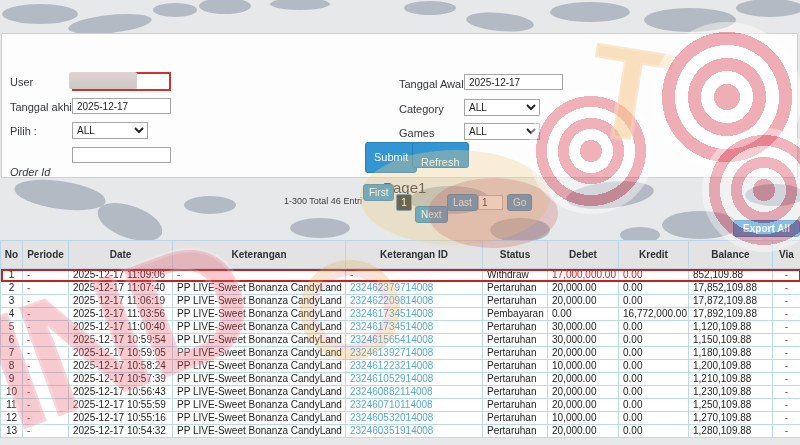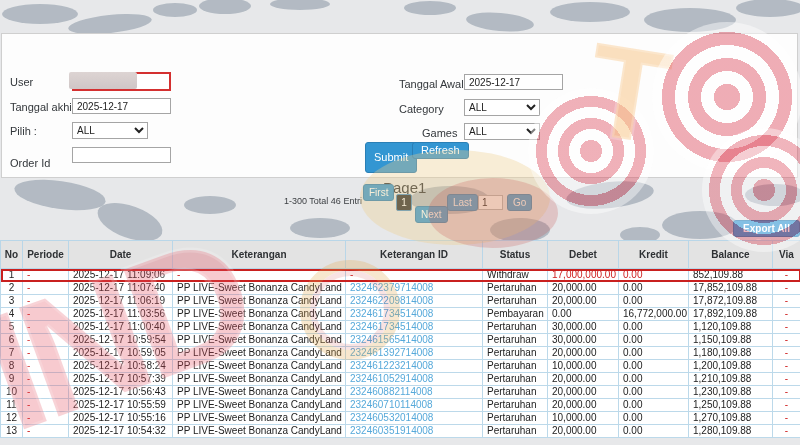--- a/index.html
+++ b/index.html
@@ -147,38 +147,38 @@
     </div>
 
     <span class="f-label" style="left:8px; top:67px;">Tanggal akhir</span>
     <input class="f-input" style="left: 70px; top: 64px; width: 99px;" value="2025-12-17">
 
     <span class="f-label" style="left:8px; top:91px;">Pilih :</span>
     <select class="f-select" style="left:70px; top:88px; width:76px;">
       <option>ALL</option>
     </select>
 
-    <span class="f-label" style="left:8px; top:123px;">Order Id</span>
+    <span class="f-label" style="left:8px; top:132px;font-style:italic;">Order Id</span>
     <input class="f-input" style="left: 70px; top: 113px; width: 99px;" value="">
 
     <span class="f-label" style="left:397px; top:44px;">Tanggal Awal</span>
     <input class="f-input" style="left: 462px; top: 40px; width: 99px;" value="2025-12-17">
 
     <span class="f-label" style="left:397px; top:69px;">Category</span>
     <select class="f-select" style="left:462px; top:65px; width:76px;">
       <option>ALL</option>
     </select>
 
-    <span class="f-label" style="left:420px; top:93px;">Games</span>
+    <span class="f-label" style="left:397px; top:93px;">Games</span>
     <select class="f-select" style="left:462px; top:89px; width:76px;">
       <option>ALL</option>
     </select>
 
     <button class="btn" style="position:absolute; left:363px; top:108px; height:31px; padding:0 8px;">Submit</button>
-    <button class="btn" style="position:absolute; left:410px; top:108px; height:17px; padding:0 8px;">Refresh</button>
+    <button class="btn" style="position:absolute; left:410px; top:108px; height:17px; padding:12px 8px;">Refresh</button>
   </div>
 
   <span class="pg-label">Page1</span>
   <span class="pg-summary">1-300 Total 46 Entri</span>
   <button class="btn pg-btn" style="left:363px; top:184px;">First</button>
   <span class="pg-current" style="left:396px; top:194px;">1</span>
   <button class="btn pg-btn" style="left:415px; top:206px;">Next</button>
   <button class="btn pg-btn" style="left:447px; top:194px;">Last</button>
   <input class="pg-input" value="1" style="">
   <button class="btn pg-btn" style="left:507px; top:194px;">Go</button>

